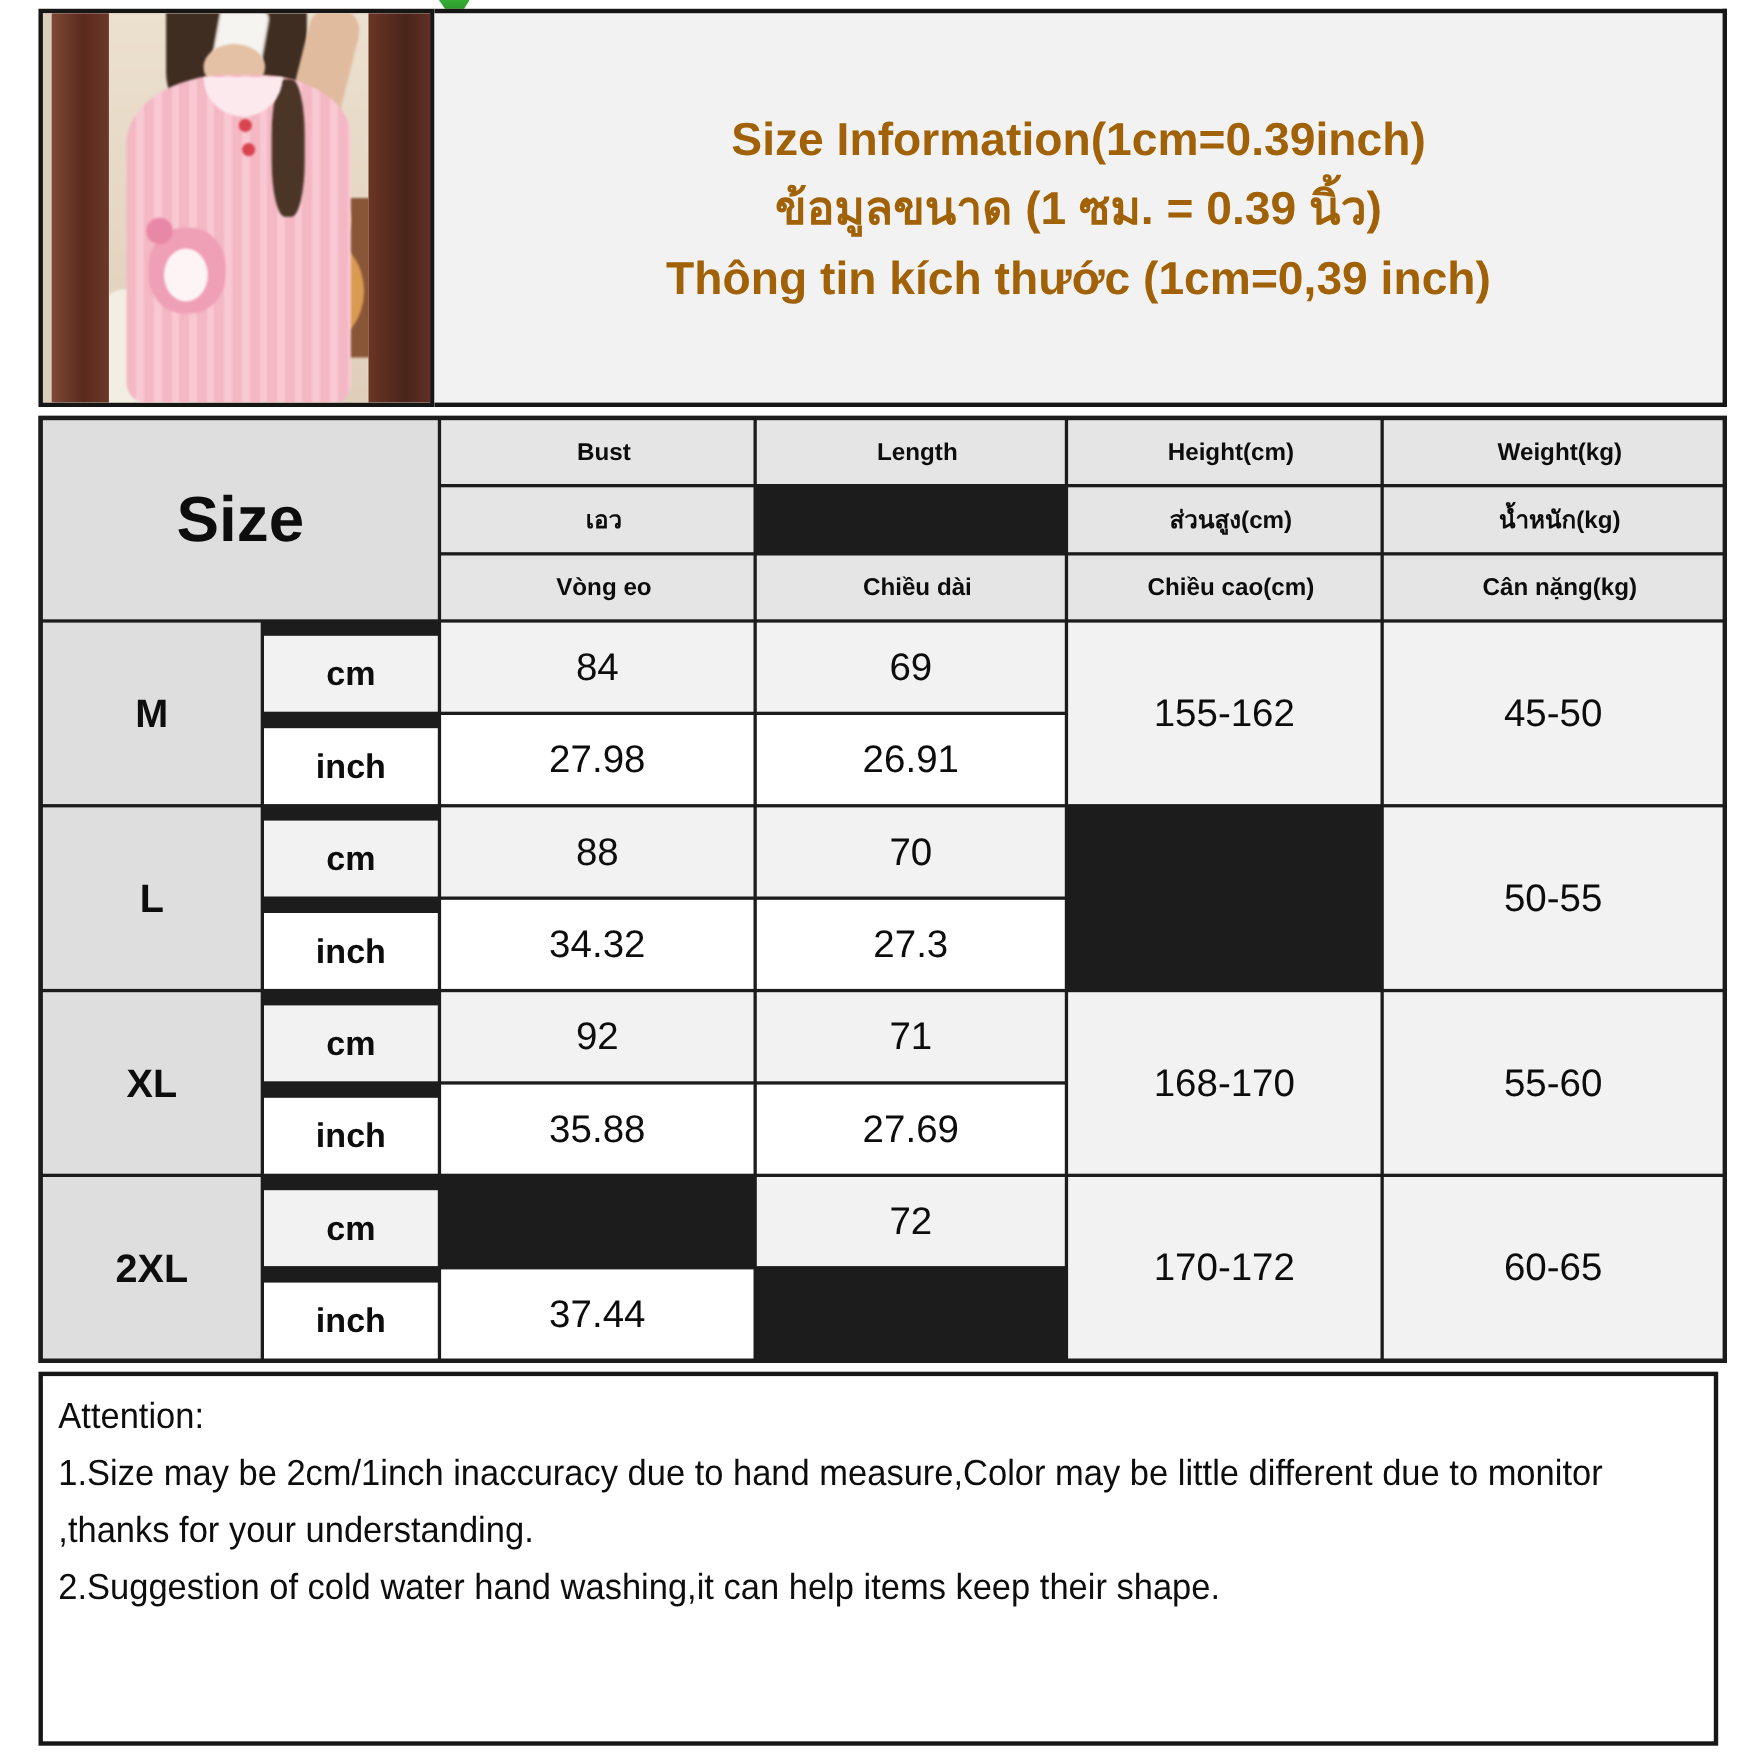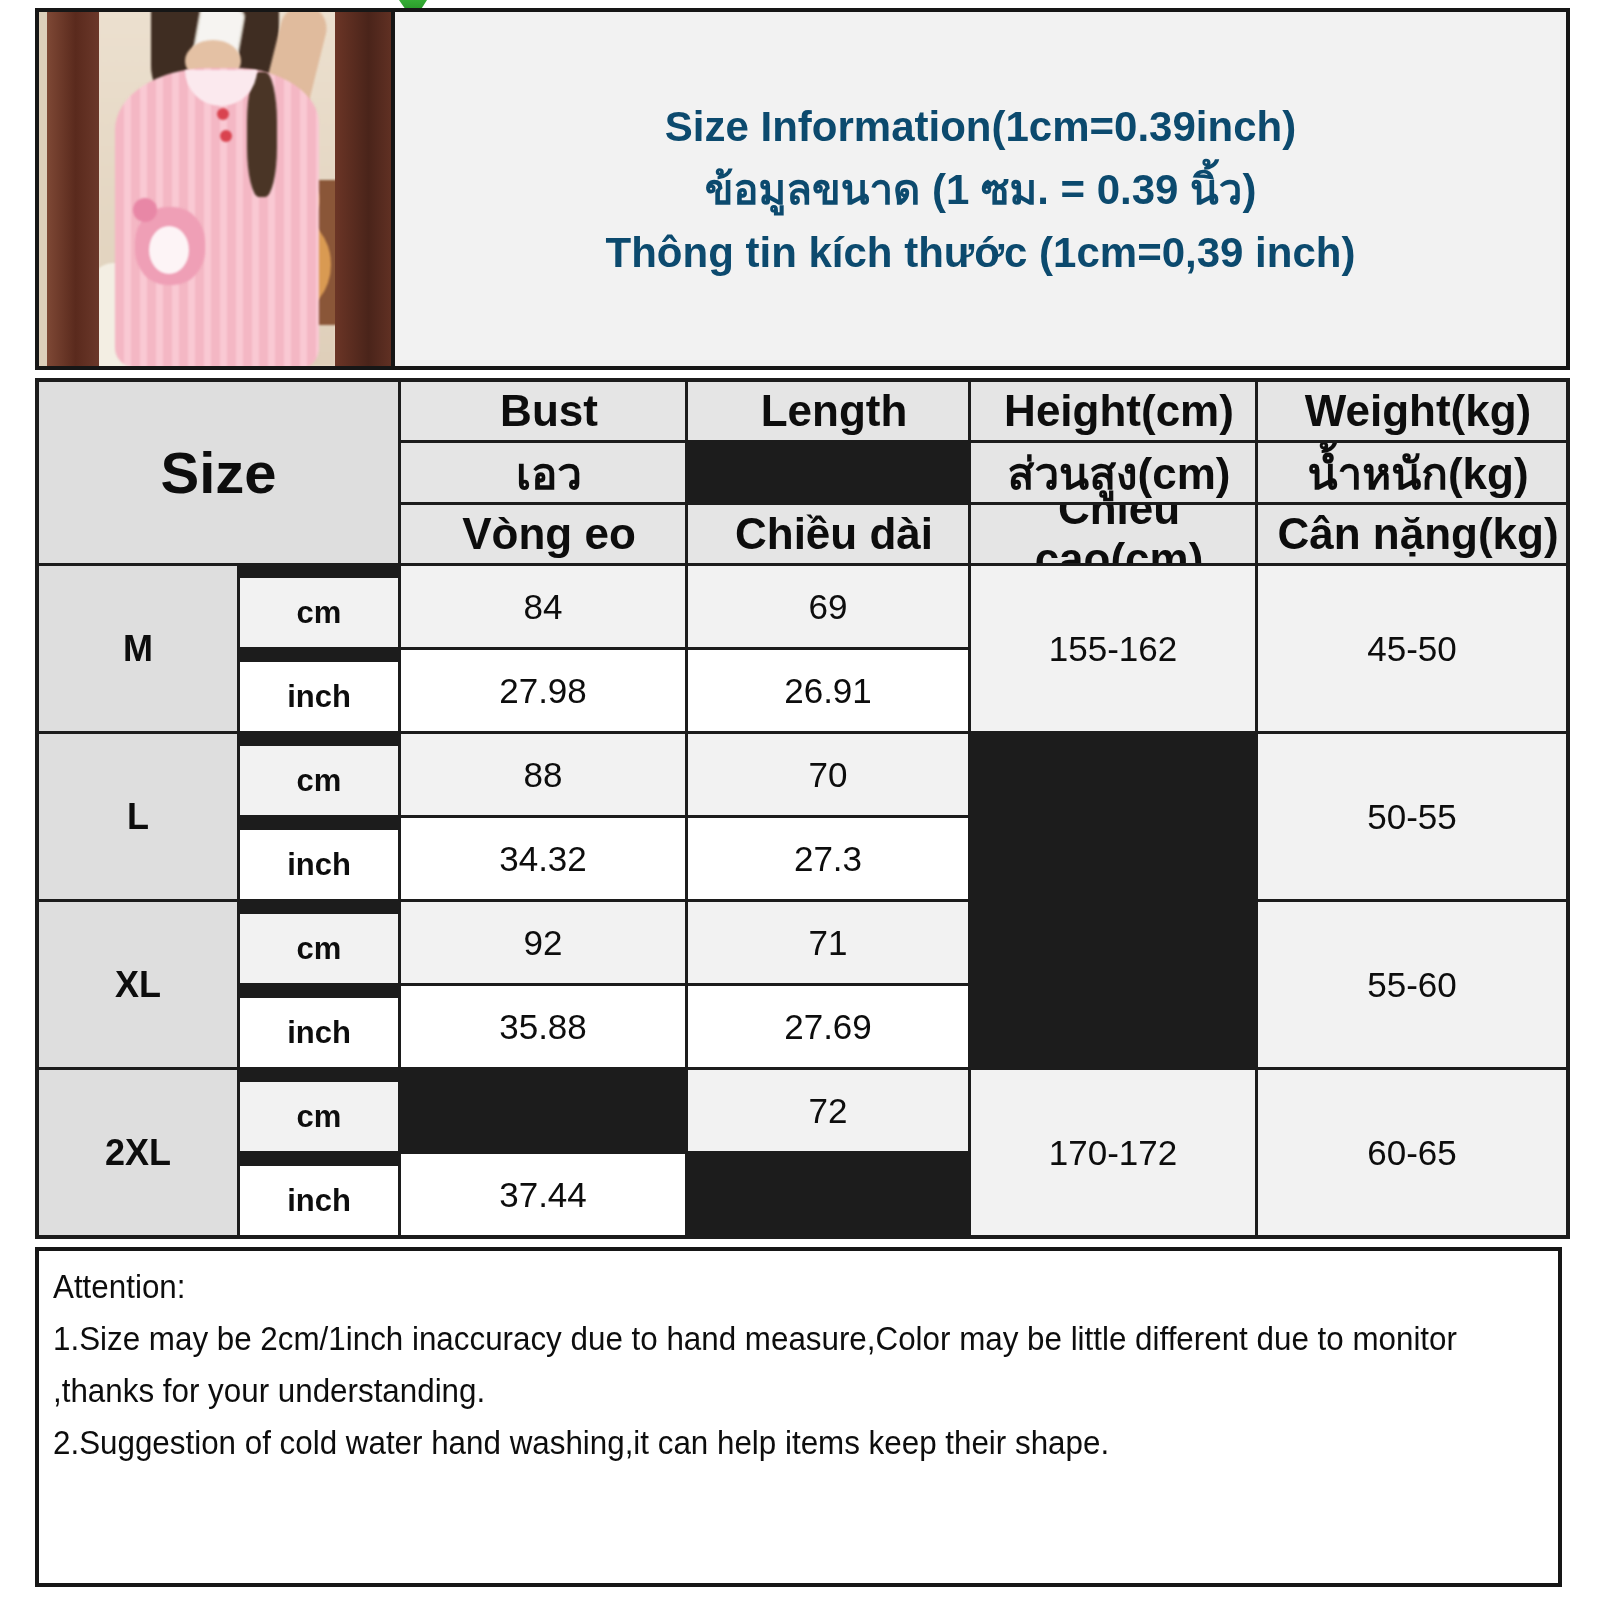--- a/index.html
+++ b/index.html
@@ -38,33 +38,33 @@
 
   
   .green-corner{position:absolute;left:399px;top:0;width:28px;height:21px;
                 background:linear-gradient(180deg,#35ad35,#1d821d);
                 clip-path:polygon(0 0,100% 0,52% 100%);}
 
   
   .title-box{position:absolute;left:395px;top:8px;width:1171px;height:354px;background:#f2f2f2;
              border:4px solid #161616;border-left:none;display:flex;flex-direction:column;
              align-items:center;justify-content:center;}
-  .title-line{font-weight:bold;font-size:42px;line-height:63px;text-align:center;color:#0c4a6e;white-space:nowrap;}
+  .title-line{font-weight:bold;font-size:42px;line-height:63px;text-align:center;color:#a16207;white-space:nowrap;}
 
   
   .tbl{position:absolute;left:35px;top:378px;display:grid;
        grid-template-columns:198px 158px 284px 280px 284px 308px;
        grid-template-rows:58px 59px 58px 81px 81px 81px 81px 81px 81px 81px 81px;
        gap:3px;background:#1c1c1c;border:4px solid #1c1c1c;}
   .c{display:flex;align-items:center;justify-content:center;text-align:center;overflow:hidden;}
   .bg-h{background:#e5e5e5;}   
   .bg-l{background:#dedede;}   
   .bg-f{background:#f2f2f2;}   
   .bg-w{background:#ffffff;}   
-  .f-hdr{font-weight:bold;font-size:44px;padding-left:12px;}
+  .f-hdr{font-weight:bold;font-size:22px;padding-left:12px;}
   .f-size{font-weight:bold;font-size:58px;}
   .f-lab{font-weight:bold;font-size:36px;}
   .f-unit{font-weight:bold;font-size:31px;margin-top:12px;}
   .f-val{font-size:35px;}
 
   
   .attention{position:absolute;left:35px;top:1247px;width:1527px;height:340px;background:#ffffff;
              border:4px solid #161616;padding:10px 14px;box-sizing:border-box;}
   .att-text{font-size:33px;line-height:52px;color:#0d0d0d;transform:scaleX(0.95);transform-origin:left top;width:1560px;}
 </style>
@@ -140,20 +140,21 @@
     <div class="c bg-f f-val" style="grid-area:6/4/7/5">70</div>
     <div class="c bg-f f-val" style="grid-area:6/6/8/7">50-55</div>
     <div class="c bg-w f-unit" style="grid-area:7/2/8/3">inch</div>
     <div class="c bg-w f-val" style="grid-area:7/3/8/4">34.32</div>
     <div class="c bg-w f-val" style="grid-area:7/4/8/5">27.3</div>
 
     <div class="c bg-l f-lab" style="grid-area:8/1/10/2">XL</div>
     <div class="c bg-f f-unit" style="grid-area:8/2/9/3">cm</div>
     <div class="c bg-f f-val" style="grid-area:8/3/9/4">92</div>
     <div class="c bg-f f-val" style="grid-area:8/4/9/5">71</div>
+    <div class="c bg-f f-val" style="grid-area:8/5/10/6">168-170</div>
     <div class="c bg-f f-val" style="grid-area:8/6/10/7">55-60</div>
     <div class="c bg-w f-unit" style="grid-area:9/2/10/3">inch</div>
     <div class="c bg-w f-val" style="grid-area:9/3/10/4">35.88</div>
     <div class="c bg-w f-val" style="grid-area:9/4/10/5">27.69</div>
 
     <div class="c bg-l f-lab" style="grid-area:10/1/12/2">2XL</div>
     <div class="c bg-f f-unit" style="grid-area:10/2/11/3">cm</div>
     <div class="c bg-f f-val" style="grid-area:10/4/11/5">72</div>
     <div class="c bg-f f-val" style="grid-area:10/5/12/6">170-172</div>
     <div class="c bg-f f-val" style="grid-area:10/6/12/7">60-65</div>

